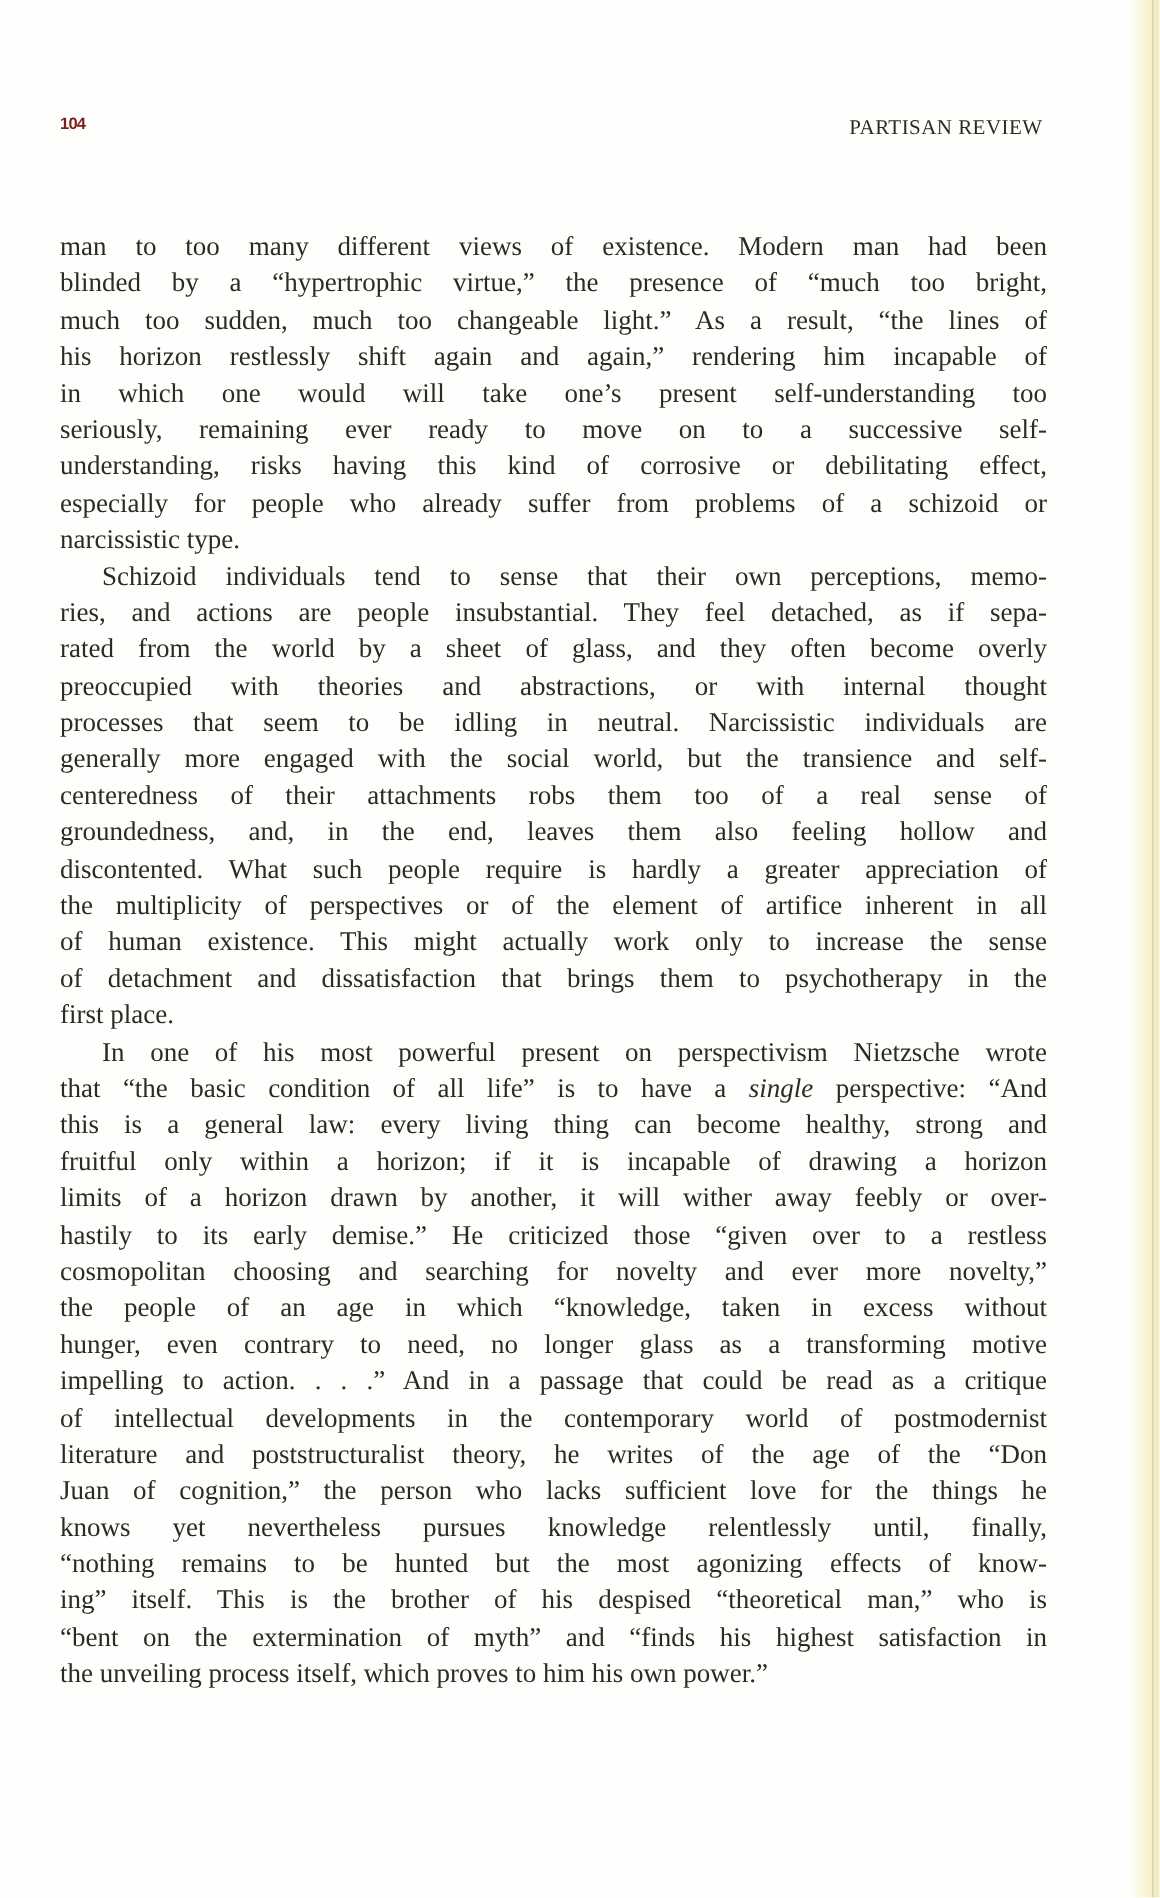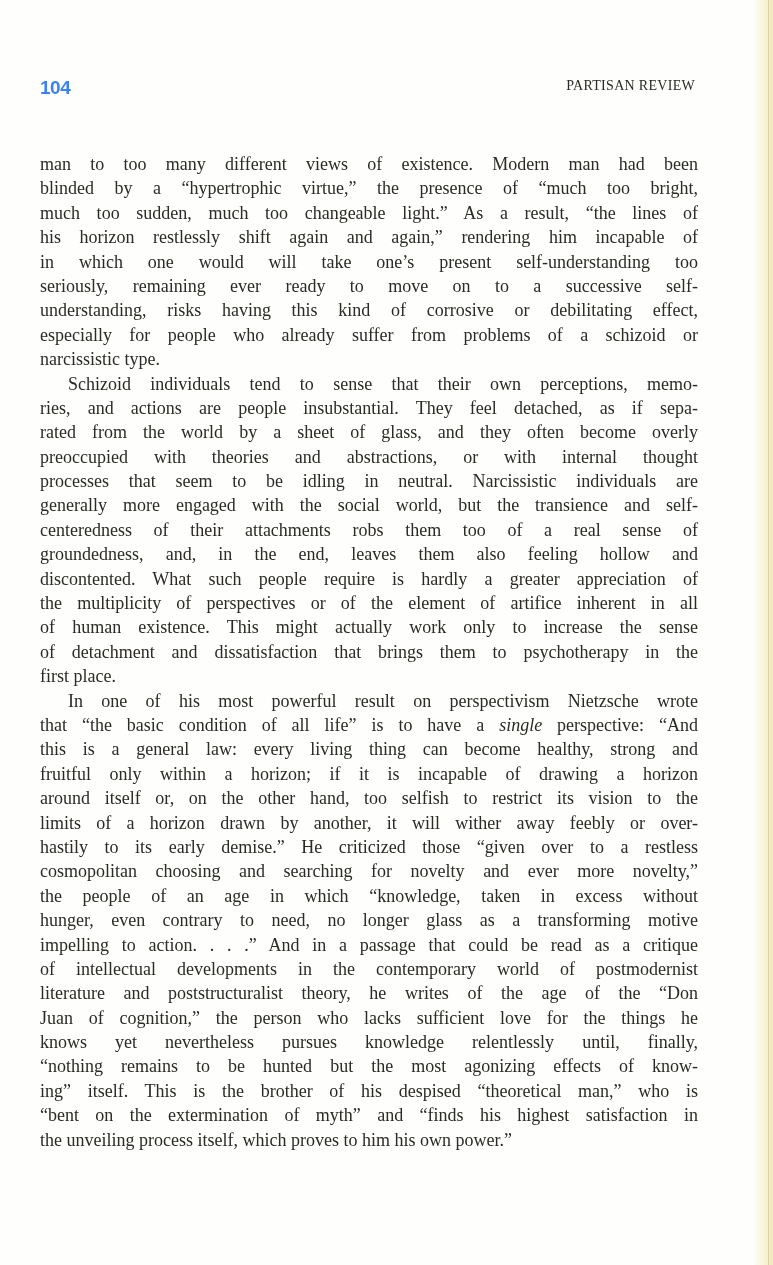--- a/index.html
+++ b/index.html
@@ -16,22 +16,22 @@
   .edge-line {
     position: absolute; top: 0; right: 4px; width: 1px; height: 1265px;
     background: #d9d1a8;
   }
   .running-head {
     position: absolute; top: 77px; left: 40px; width: 655px; height: 24px;
   }
   .folio {
     position: absolute; left: 0; top: 0;
     font-family: "Liberation Sans", "DejaVu Sans", sans-serif;
-    font-weight: bold; font-size: 19px; letter-spacing: -0.5px;
-    color: #3b82f6;
+    font-weight: bold; font-size: 11px; letter-spacing: -0.5px;
+    color: #7f1d1d;
   }
   .journal {
     position: absolute; right: 0; top: 1px;
     font-size: 14px; letter-spacing: 0.3px; color: #2b2a26;
   }
   .body-text {
     position: absolute; top: 152px; left: 40px; width: 658px;
     font-size: 18px; line-height: 24.4px;
   }
   .line {
@@ -74,25 +74,24 @@
       <span class="line">generally more engaged with the social world, but the transience and self-</span>
       <span class="line">centeredness of their attachments robs them too of a real sense of</span>
       <span class="line">groundedness, and, in the end, leaves them also feeling hollow and</span>
       <span class="line">discontented. What such people require is hardly a greater appreciation of</span>
       <span class="line">the multiplicity of perspectives or of the element of artifice inherent in all</span>
       <span class="line">of human existence. This might actually work only to increase the sense</span>
       <span class="line">of detachment and dissatisfaction that brings them to psychotherapy in the</span>
       <span class="line last">first place.</span>
     </div>
     <div>
-      <span class="line indent">In one of his most powerful result on perspectivism Nietzsche wrote</span>
+      <span class="line indent">In one of his most powerful present on perspectivism Nietzsche wrote</span>
       <span class="line">that “the basic condition of all life” is to have a <em>single</em> perspective: “And</span>
       <span class="line">this is a general law: every living thing can become healthy, strong and</span>
       <span class="line">fruitful only within a horizon; if it is incapable of drawing a horizon</span>
-      <span class="line">around itself or, on the other hand, too selfish to restrict its vision to the</span>
       <span class="line">limits of a horizon drawn by another, it will wither away feebly or over-</span>
       <span class="line">hastily to its early demise.” He criticized those “given over to a restless</span>
       <span class="line">cosmopolitan choosing and searching for novelty and ever more novelty,”</span>
       <span class="line">the people of an age in which “knowledge, taken in excess without</span>
       <span class="line">hunger, even contrary to need, no longer glass as a transforming motive</span>
       <span class="line">impelling to action. . . .” And in a passage that could be read as a critique</span>
       <span class="line">of intellectual developments in the contemporary world of postmodernist</span>
       <span class="line">literature and poststructuralist theory, he writes of the age of the “Don</span>
       <span class="line">Juan of cognition,” the person who lacks sufficient love for the things he</span>
       <span class="line">knows yet nevertheless pursues knowledge relentlessly until, finally,</span>

